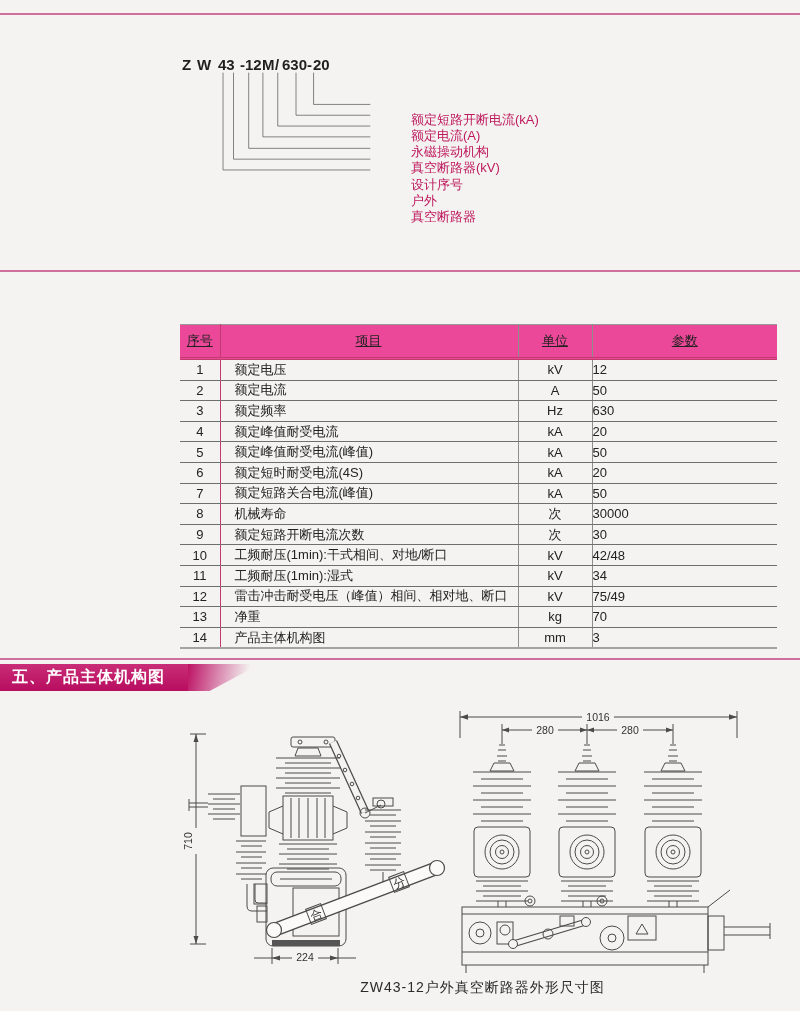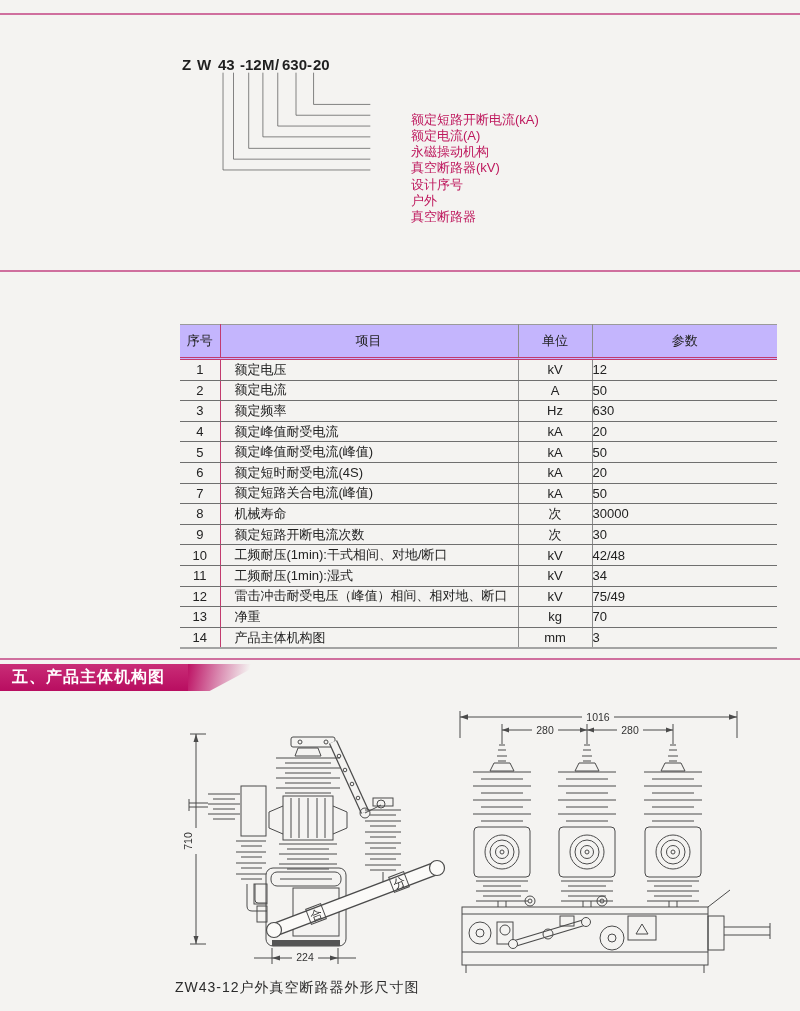--- a/index.html
+++ b/index.html
@@ -29,33 +29,33 @@
   
   .code-part{position:absolute;top:56px;font-size:15px;font-weight:600;color:#1f1f1f;white-space:nowrap;}
   .ladder-label{position:absolute;left:411px;font-size:13px;color:#be185d;white-space:nowrap;line-height:18px;}
 
   
   table.params{
     position:absolute;left:180px;top:324px;width:597px;
     border-collapse:collapse;table-layout:fixed;font-size:13px;color:#222;
   }
   table.params th{
-    background:#c4b5fd;height:30px;font-weight:normal;
-    border-top:1px solid #9a9a9a;border-bottom:3px double #c23a6e;
+    background:#ec4899;height:30px;font-weight:normal;
+    border-top:1px solid #9a9a9a;border-bottom:3px double #c23a6e;text-decoration:underline;
   }
   table.params td{height:19.6px;border-bottom:1px solid #6f6f6f;padding:0;white-space:nowrap;}
   table.params tr:last-child td{border-bottom:2px solid #a3a3a3;}
   .c0{border-right:1px solid #c23a6e;text-align:center;}
   .c1{border-right:1px solid #8d8d8d;padding-left:14px !important;text-align:left;}
   .c2{border-right:1px solid #8d8d8d;text-align:center;}
   .c3{}
 
   
   .drawing-caption{
-    position:absolute;left:175px;top:979px;width:615px;
+    position:absolute;left:175px;top:979px;width:615px;text-align:center;
     font-size:14px;color:#2b2b2b;letter-spacing:1px;
   }
   svg .ln{stroke:#4b4b4b;fill:none;stroke-width:1;}
   svg .thick{stroke:#4b4b4b;fill:none;stroke-width:9;}
   svg .dimtxt{font-size:10.5px;fill:#333;font-family:"Liberation Sans",sans-serif;}
   svg .levertxt{font-size:12px;fill:#333;font-family:"Liberation Sans",sans-serif;}
   svg .arrow{fill:#4b4b4b;stroke:none;}
   svg .mask{fill:#f4f3f1;stroke:none;}
 </style>
 </head>

